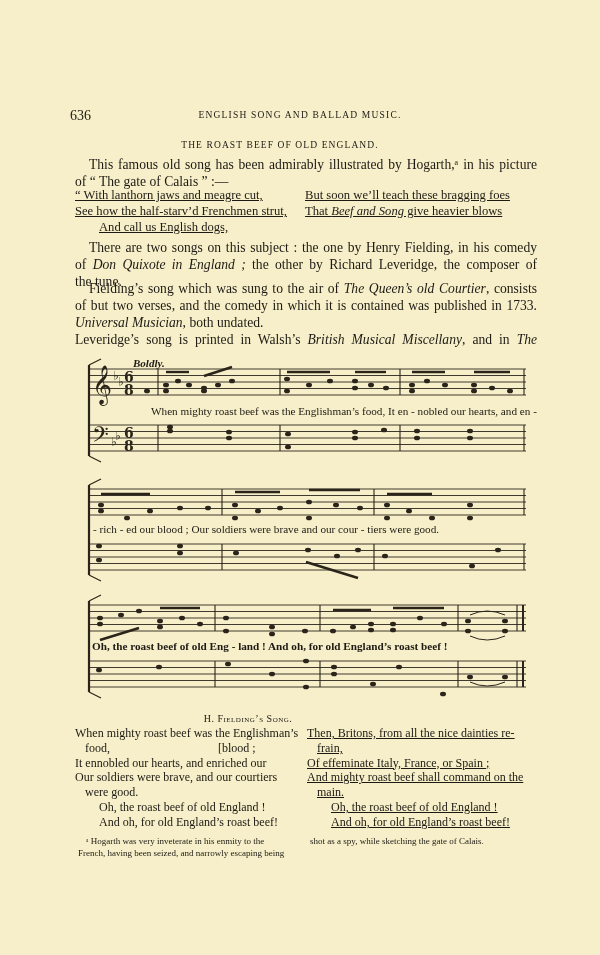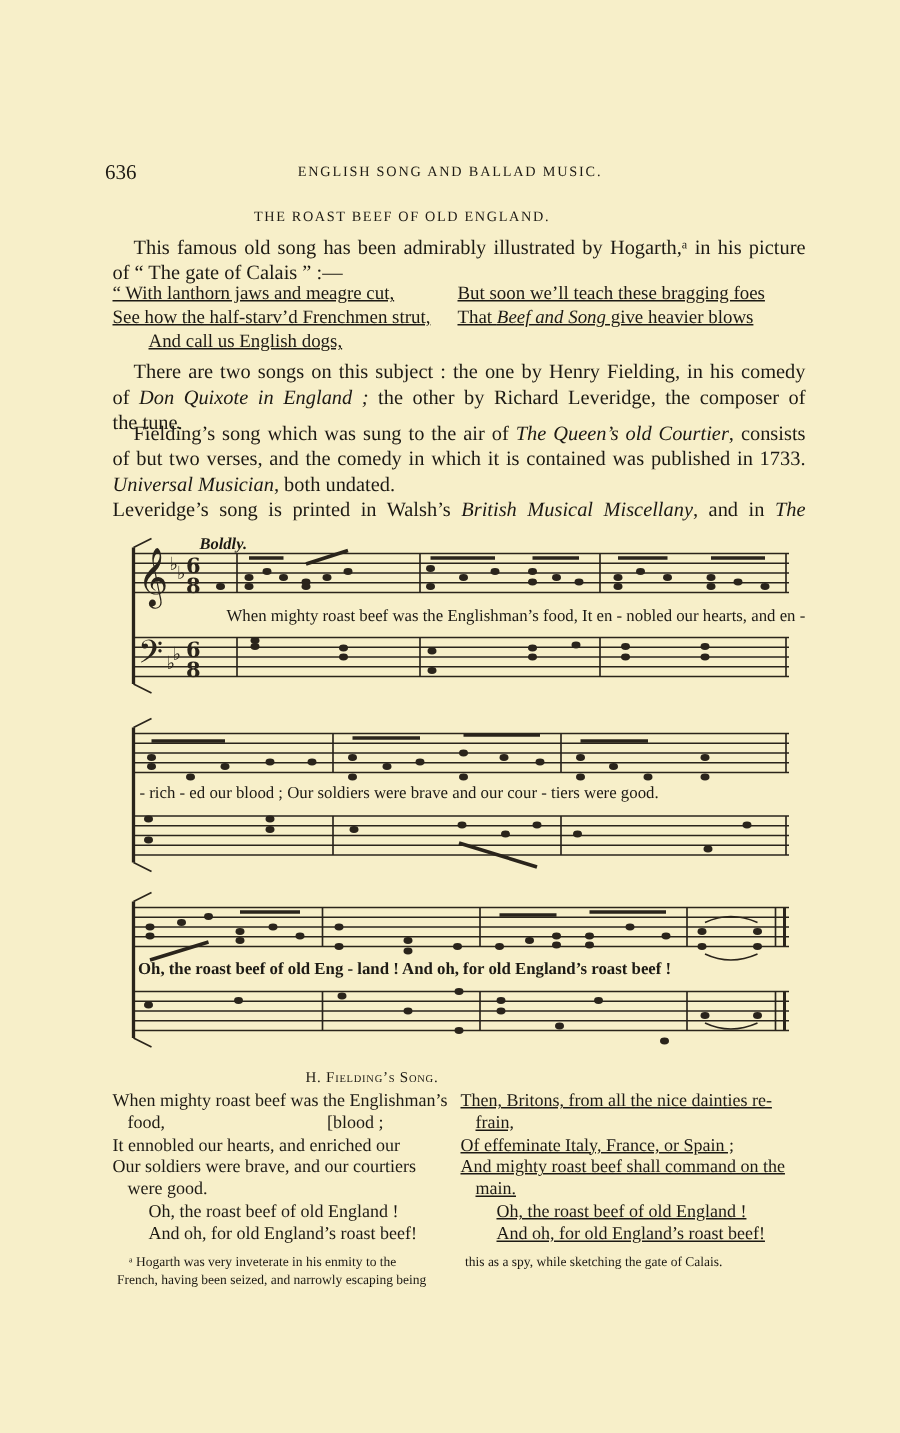--- a/index.html
+++ b/index.html
@@ -6,21 +6,21 @@
   body {
     width:600px; height:955px; overflow:hidden;
     background:#f7efc9;
     font-family:"Liberation Serif","DejaVu Serif",serif;
     color:#1d1a14;
     position:relative;
   }
   .abs { position:absolute; }
   .page-num { left:70px; top:108px; font-size:14px; }
   .running-head { left:0; width:600px; top:110px; text-align:center; font-size:9.5px; letter-spacing:1.2px; }
-  .song-title { left:0; width:536px; top:140px; text-align:center; font-size:9.5px; letter-spacing:1.1px; }
+  .song-title { left:12px; width:536px; top:140px; text-align:center; font-size:9.5px; letter-spacing:1.1px; }
   .para { font-size:13.6px; line-height:17px; }
   .p1 { left:75px; top:156px; width:462px; text-align:justify; }
   .p1 .ind { padding-left:14px; }
   .quote { font-size:12.6px; line-height:16px; }
   .q-left { left:75px; top:187px; width:240px; }
   .q-right { left:305px; top:187px; width:240px; }
   .q-right div, .q-left div { white-space:nowrap;text-decoration:underline; }
   .p2 { left:75px; top:239px; width:462px; }
   .p3 { left:75px; top:280px; width:462px; }
   .line { white-space:nowrap; display:block; text-align:justify; text-align-last:justify; }
@@ -322,14 +322,14 @@
   <span class="r hang">main.</span>
   <span class="r chorus">Oh, the roast beef of old England !</span>
   <span class="r chorus">And oh, for old England’s roast beef!</span>
 </div>
 
 <div class="abs fn fn-left">
   <div style="padding-left:8px;white-space:nowrap">ᵃ Hogarth was very inveterate in his enmity to the</div>
   <div style="white-space:nowrap">French, having been seized, and narrowly escaping being</div>
 </div>
 <div class="abs fn fn-right">
-  <div style="white-space:nowrap">this as a spy, while sketching the gate of Calais.</div>
+  <div style="white-space:nowrap">shot as a spy, while sketching the gate of Calais.</div>
 </div>
 
 </body></html>

